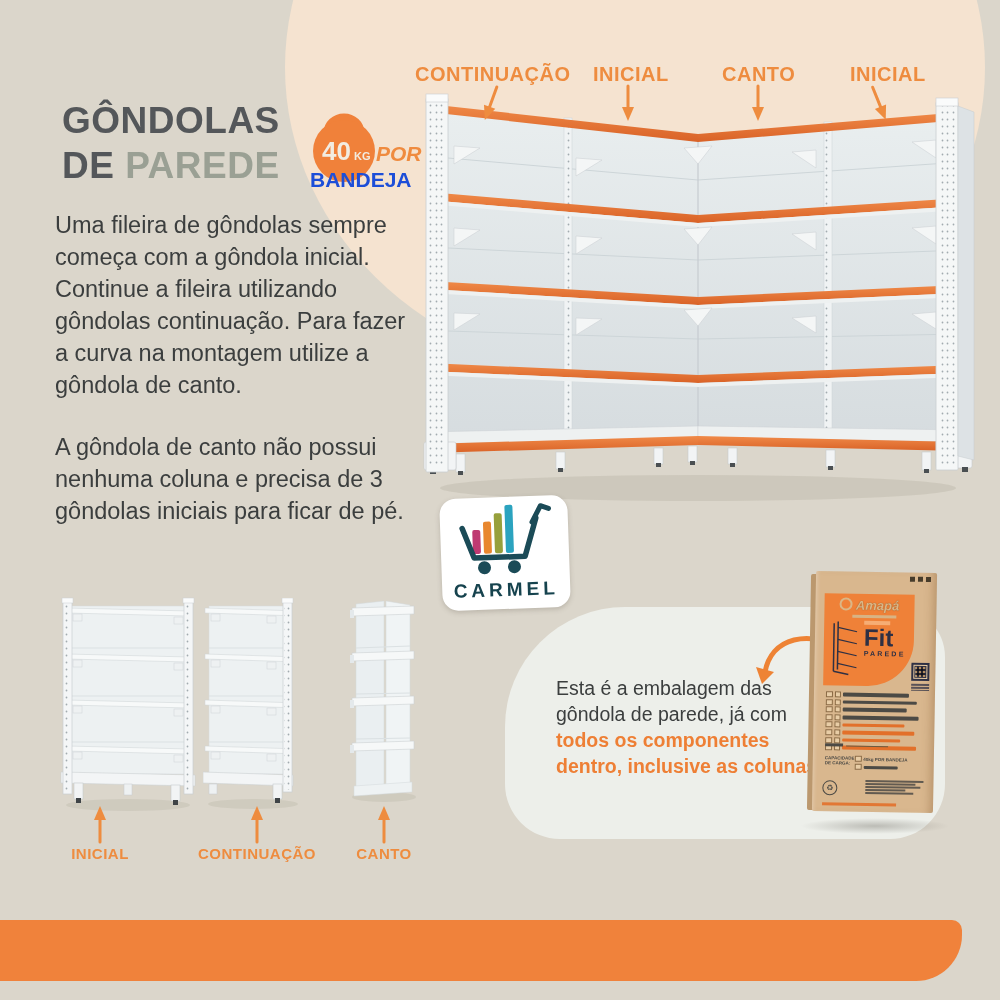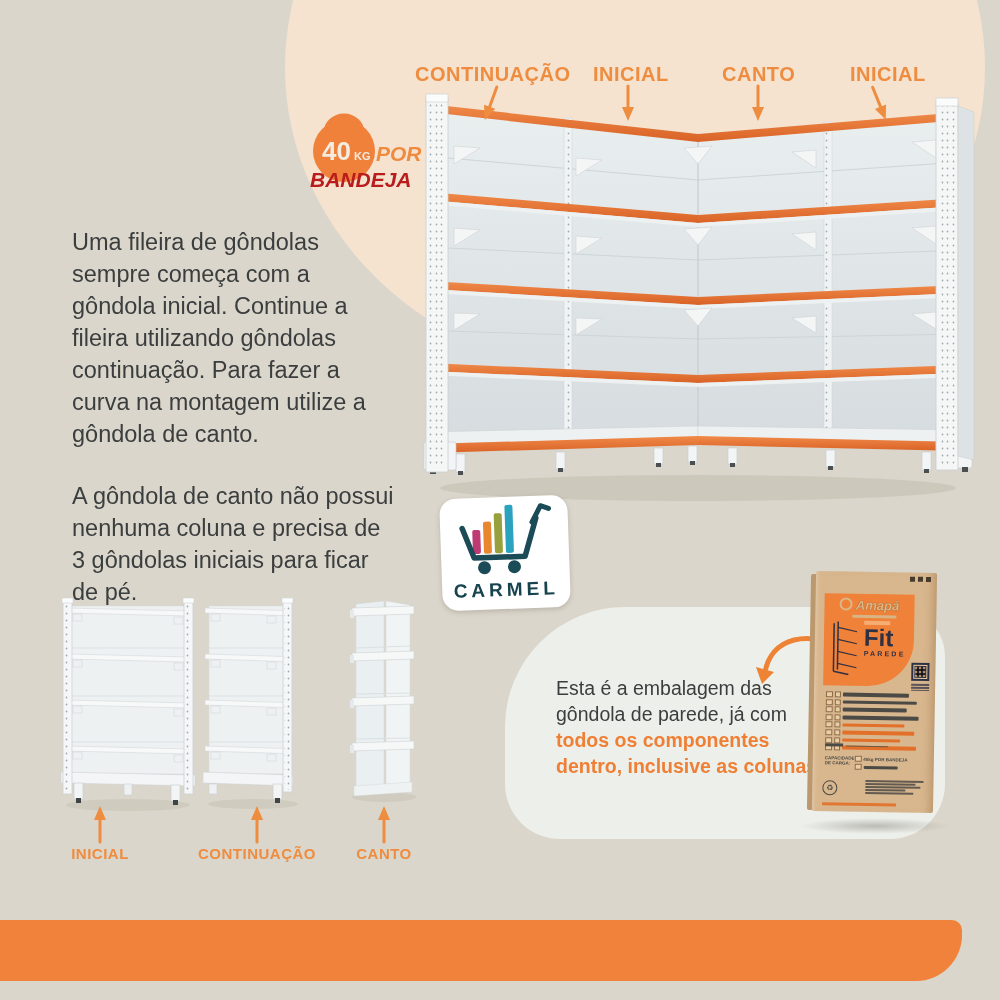--- a/index.html
+++ b/index.html
@@ -13,25 +13,25 @@
               border-radius:120px 50px 55px 55px;}
   .orange-band{left:0;top:920px;width:962px;height:61px;background:#f0823b;border-radius:0 10px 46px 0;}
 
   
   .title{left:62px;top:98px;font-size:37px;font-weight:800;line-height:1.22;letter-spacing:.5px;color:#54575a;}
   .title .lt{color:#9aa094;}
 
   
   .badge{left:304px;top:96px;width:150px;height:100px;}
   .badge .por{position:absolute;left:72px;top:46px;font-size:21px;font-style:italic;font-weight:600;color:#ef8b3f;}
-  .badge .bandeja{position:absolute;left:6px;top:72px;font-size:21px;font-style:italic;font-weight:800;color:#b91c1c;}
+  .badge .bandeja{position:absolute;left:6px;top:72px;font-size:21px;font-weight:800;color:#1d4ed8;}
 
   
   .intro{left:55px;top:210px;width:358px;font-size:23.5px;line-height:1.36;color:#3b3e3e;}
-  .intro p{margin:17px;}
+  .intro p{margin:0;}
   .intro p + p{margin-top:30px;}
 
   
   .toplab{position:absolute;color:#ee8c3f;font-weight:800;font-size:20px;letter-spacing:.5px;}
   .botlab{position:absolute;color:#ee8c3f;font-weight:800;font-size:15px;letter-spacing:.5px;text-align:center;width:120px;}
 
   
   .carmel{left:441px;top:497px;width:128px;height:112px;background:#ffffff;border-radius:16px;
           transform:rotate(-2deg);box-shadow:0 2px 5px rgba(90,85,70,.25);text-align:center;padding-top:4px;box-sizing:border-box;}
   .carmel .name{margin-top:0;color:#16434e;font-size:19px;font-weight:800;letter-spacing:4px;}
@@ -87,20 +87,24 @@
 </style>
 </head>
 <body>
 
 <div class="canvas">
 
   <div class="abs peach-blob"></div>
   <div class="abs light-blob"></div>
   <div class="abs orange-band"></div>
 
+  <div class="abs title">
+    <div>GÔNDOLAS</div>
+    <div><span>DE</span> <span class="lt">PAREDE</span></div>
+  </div>
 
   <div class="abs badge">
     <svg width="82" height="90" viewBox="0 0 82 90">
       <path d="M25,37 A15,14 0 1 1 55,37" fill="none" stroke="#f0813a" stroke-width="11" stroke-linecap="round"></path>
       <circle cx="40" cy="55" r="31" fill="#f0813a"></circle>
       <text x="18" y="64" font-size="26" font-weight="bold" fill="#f2ece1" font-family="Liberation Sans, sans-serif">40</text>
       <text x="50" y="64" font-size="11" font-weight="bold" fill="#f2ece1" font-family="Liberation Sans, sans-serif">KG</text>
     </svg>
     <span class="por">POR</span>
     <span class="bandeja">BANDEJA</span>

